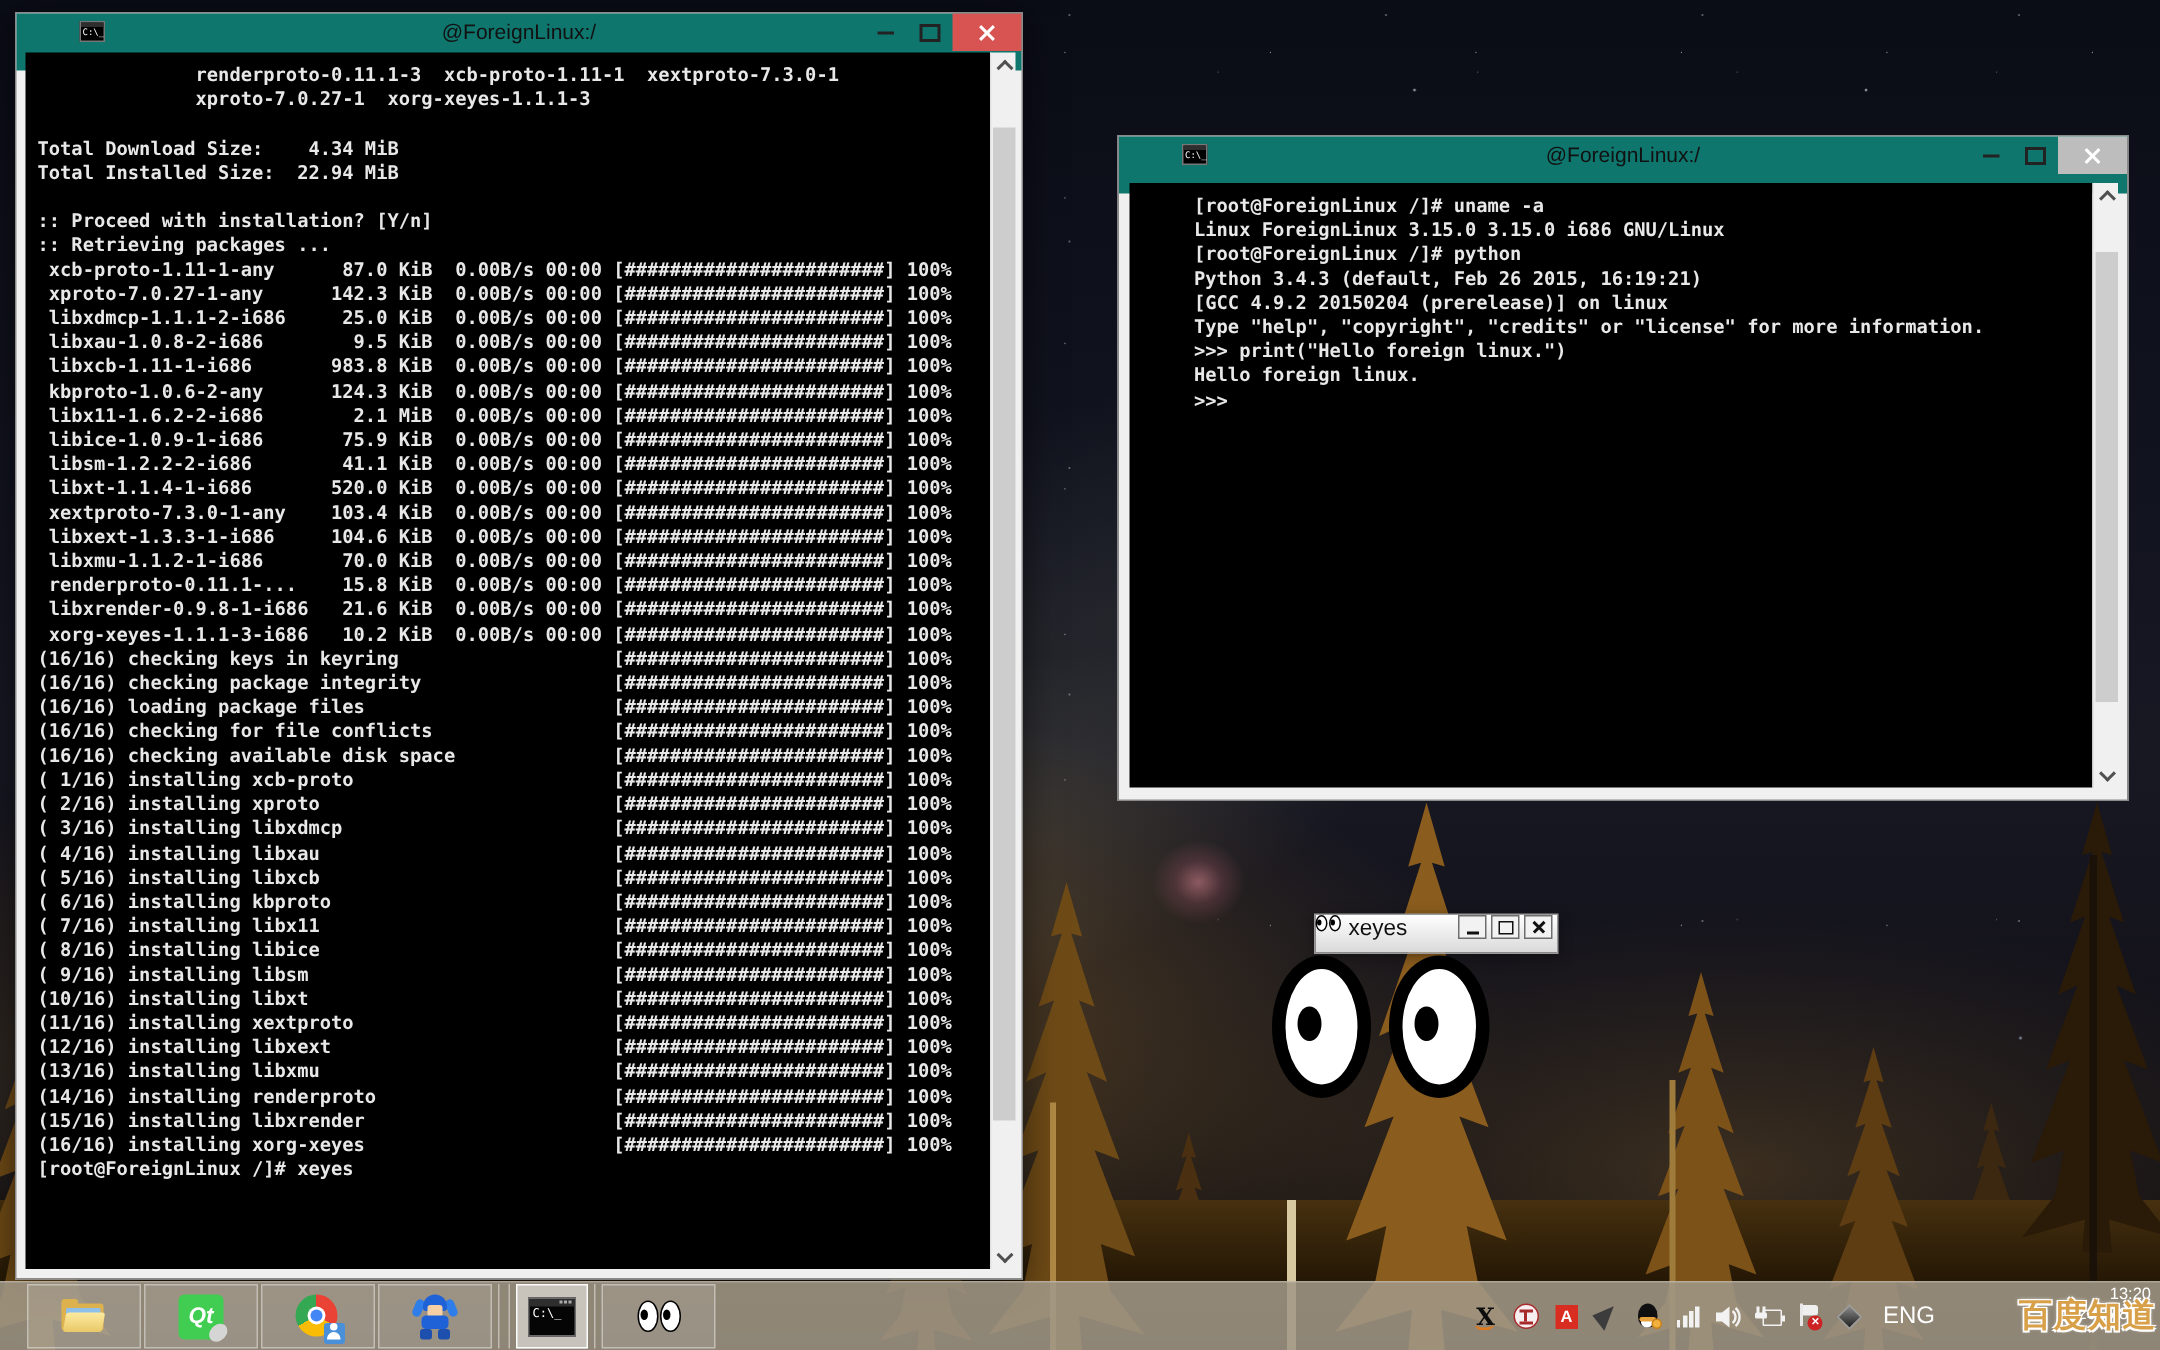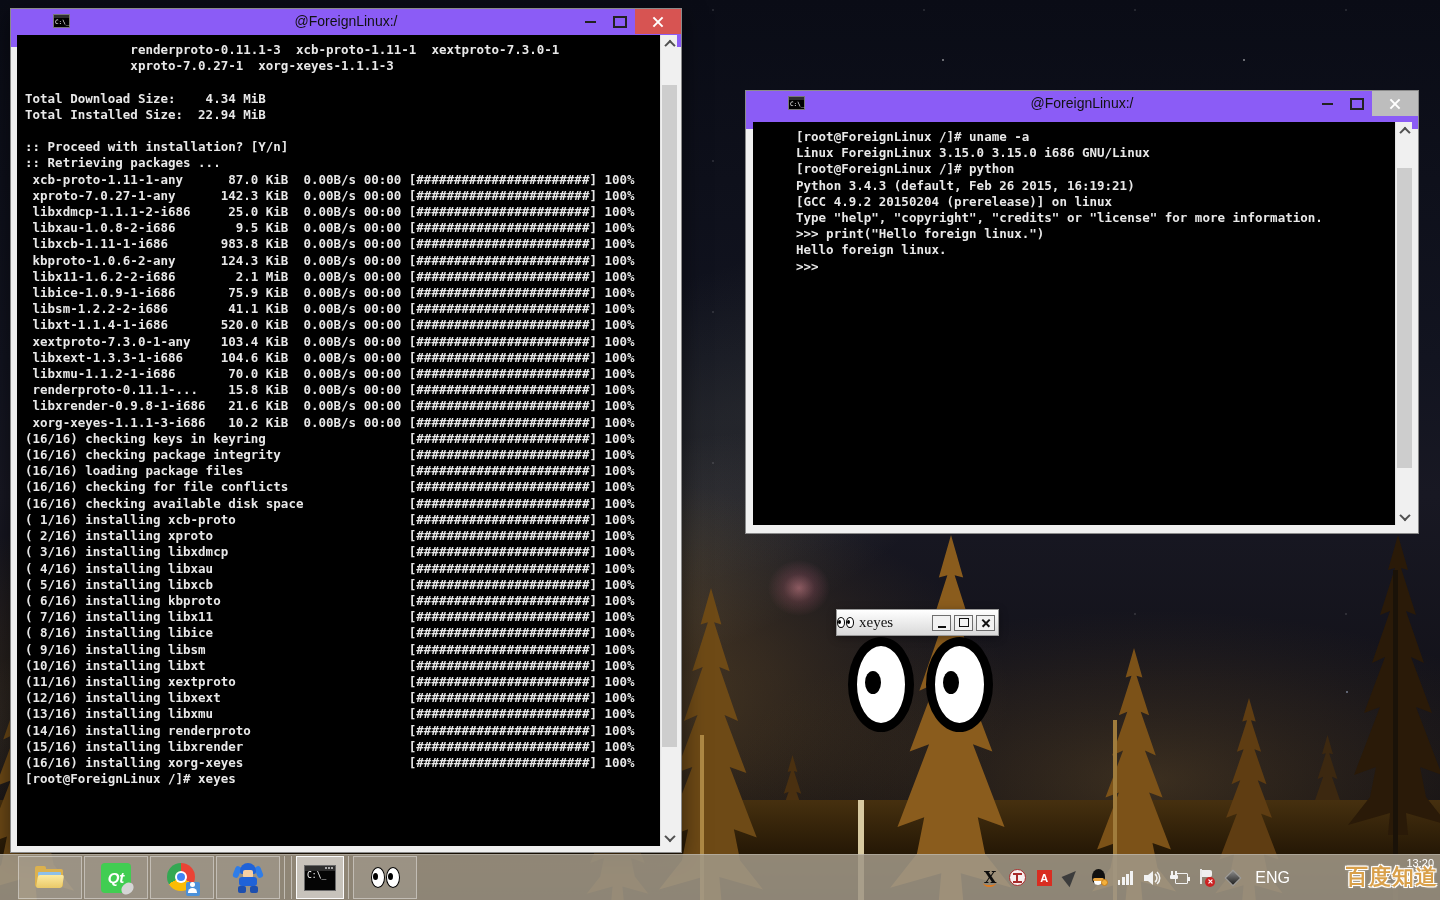--- a/index.html
+++ b/index.html
@@ -25,21 +25,21 @@
     background-size:301px 223px,389px 281px,257px 199px;}
   #haze{left:-220px;top:240px;width:1700px;height:720px;transform:rotate(-16deg);
     background:radial-gradient(ellipse 46% 26% at 38% 45%, rgba(160,155,125,.30), transparent 68%),
                radial-gradient(ellipse 55% 30% at 62% 30%, rgba(120,125,100,.16), transparent 70%);}
   #nebula{left:768px;top:560px;width:62px;height:56px;border-radius:50%;
     background:radial-gradient(closest-side, rgba(235,140,165,.55), rgba(180,90,125,.25), transparent);}
   #forest{left:0;top:480px;width:1440px;height:420px;}
   
   .win{position:absolute;background:#f0f0f0;border:1px solid #8a8a8a;box-sizing:border-box;}
   .win.active{box-shadow:0 6px 22px rgba(0,0,0,.55);}
-  .titlebar{position:relative;height:38px;background:#8b5cf6;padding-left:34px;}
+  .titlebar{position:relative;height:38px;background:#0f766e;padding-left:34px;}
   .title-text{position:absolute;left:0;right:0;top:4px;text-align:center;font-size:14px;color:#111;}
   .tb-icon{position:absolute;left:8px;top:5px;}
   .controls{position:absolute;right:0;top:0;height:26px;display:flex;}
   .ctl{width:30px;height:25px;display:flex;align-items:center;justify-content:center;position:relative;}
   .ctl .bar{width:11px;height:2px;background:#222;}
   .ctl .box{width:10px;height:8px;border:2px solid #222;}
   .ctl.close{width:46px;}
   .ctl.close.red{background:#d75452;}
   .ctl.close.gray{background:#bdbdbd;}
   .xx{position:absolute;width:13px;height:2px;background:#fff;left:50%;top:50%;}
@@ -56,40 +56,40 @@
   .sb-arrow.up{top:0;} .sb-arrow.down{bottom:0;}
   .chev{width:6px;height:6px;border-left:2px solid #505050;border-top:2px solid #505050;}
   .chev.u{transform:rotate(45deg) translate(1px,1px);}
   .chev.d{transform:rotate(225deg) translate(1px,1px);}
   .sb-thumb{position:absolute;left:1px;width:15px;background:#cdcdcd;}
   
   .mini-console{width:17px;height:14px;background:#000;border:1px solid #777;box-sizing:border-box;position:relative;}
   .mini-console .mc-bar{height:3px;background:#2e2e2e;}
   .mini-console .mc-txt{color:#fff;font-family:"DejaVu Sans Mono",monospace;font-size:6px;line-height:7px;padding-left:1px;}
   
-  #xeyes-title{position:absolute;left:836px;top:609px;width:163px;height:27px;
+  #xeyes-title{position:absolute;left:876px;top:609px;width:163px;height:27px;
     background:linear-gradient(180deg,#ffffff,#d9d9d9);border:1px solid #9a9a9a;box-sizing:border-box;
-    display:flex;align-items:center;box-shadow:0 2px 8px rgba(0,0,0,.35);font-family:Liberation Serif, serif;}
+    display:flex;align-items:flex-start;box-shadow:0 2px 8px rgba(0,0,0,.35);}
   #xeyes-title .xt-label{font-size:15px;color:#111;margin-left:5px;}
   .xbtn{width:19px;height:16px;background:#f2f2f2;border:1px solid #6e6e6e;box-sizing:border-box;
     margin-left:3px;display:flex;align-items:center;justify-content:center;position:relative;}
   .xbtn .us{position:absolute;bottom:2px;width:8px;height:2px;background:#111;}
   .xbtn .sq{width:8px;height:7px;border:1.5px solid #111;}
   .xbtn .xa{position:absolute;width:10px;height:1.6px;background:#111;left:50%;top:50%;}
   .eye{position:absolute;background:#fff;border:9px solid #000;border-radius:50%;}
   .pupil{position:absolute;background:#000;border-radius:50%;}
   .tiny-eyes{display:flex;gap:1px;}
   .tiny-eye{background:#fff;border:1.6px solid #000;border-radius:50%;position:relative;}
   .tiny-pupil{position:absolute;background:#000;border-radius:50%;}
   
   #taskbar{position:absolute;left:0;bottom:0;width:1440px;height:45px;
     background:rgba(161,151,134,.88);border-top:1px solid rgba(255,255,255,.25);z-index:40;
     display:flex;align-items:center;}
   #tb-buttons{display:flex;align-items:center;margin-left:18px;gap:2px;}
-  .tbtn{width:64px;height:43px;border:1px solid rgba(255,255,255,.40);background:rgba(255,255,255,.10);
+  .tbtn{width:76px;height:43px;border:1px solid rgba(255,255,255,.40);background:rgba(255,255,255,.10);
     display:flex;align-items:center;justify-content:center;box-sizing:border-box;}
   .tbtn.active{background:rgba(255,255,255,.50);border-color:rgba(255,255,255,.95);width:48px;}
   .sep{width:1px;height:43px;background:rgba(255,255,255,.45);margin:0 2px;}
   
   .ic-explorer{position:relative;width:30px;height:25px;}
   .ic-explorer .fback{position:absolute;left:0;top:4px;width:28px;height:18px;background:#dcb14e;border-radius:2px;}
   .ic-explorer .ftab{position:absolute;left:0;top:1px;width:11px;height:7px;background:#dcb14e;border-radius:2px 2px 0 0;}
   .ic-explorer .fblue{position:absolute;left:3px;top:7px;width:23px;height:5px;background:#8ec0ea;border-radius:1px;}
   .ic-explorer .ffront{position:absolute;left:2px;top:10px;width:26px;height:13px;background:linear-gradient(#fdeaa0,#e9c968);transform:skewX(-10deg);border-radius:2px;}
   .ic-qt{width:30px;height:30px;background:#41cd52;border-radius:4px;position:relative;display:flex;align-items:center;justify-content:center;}

